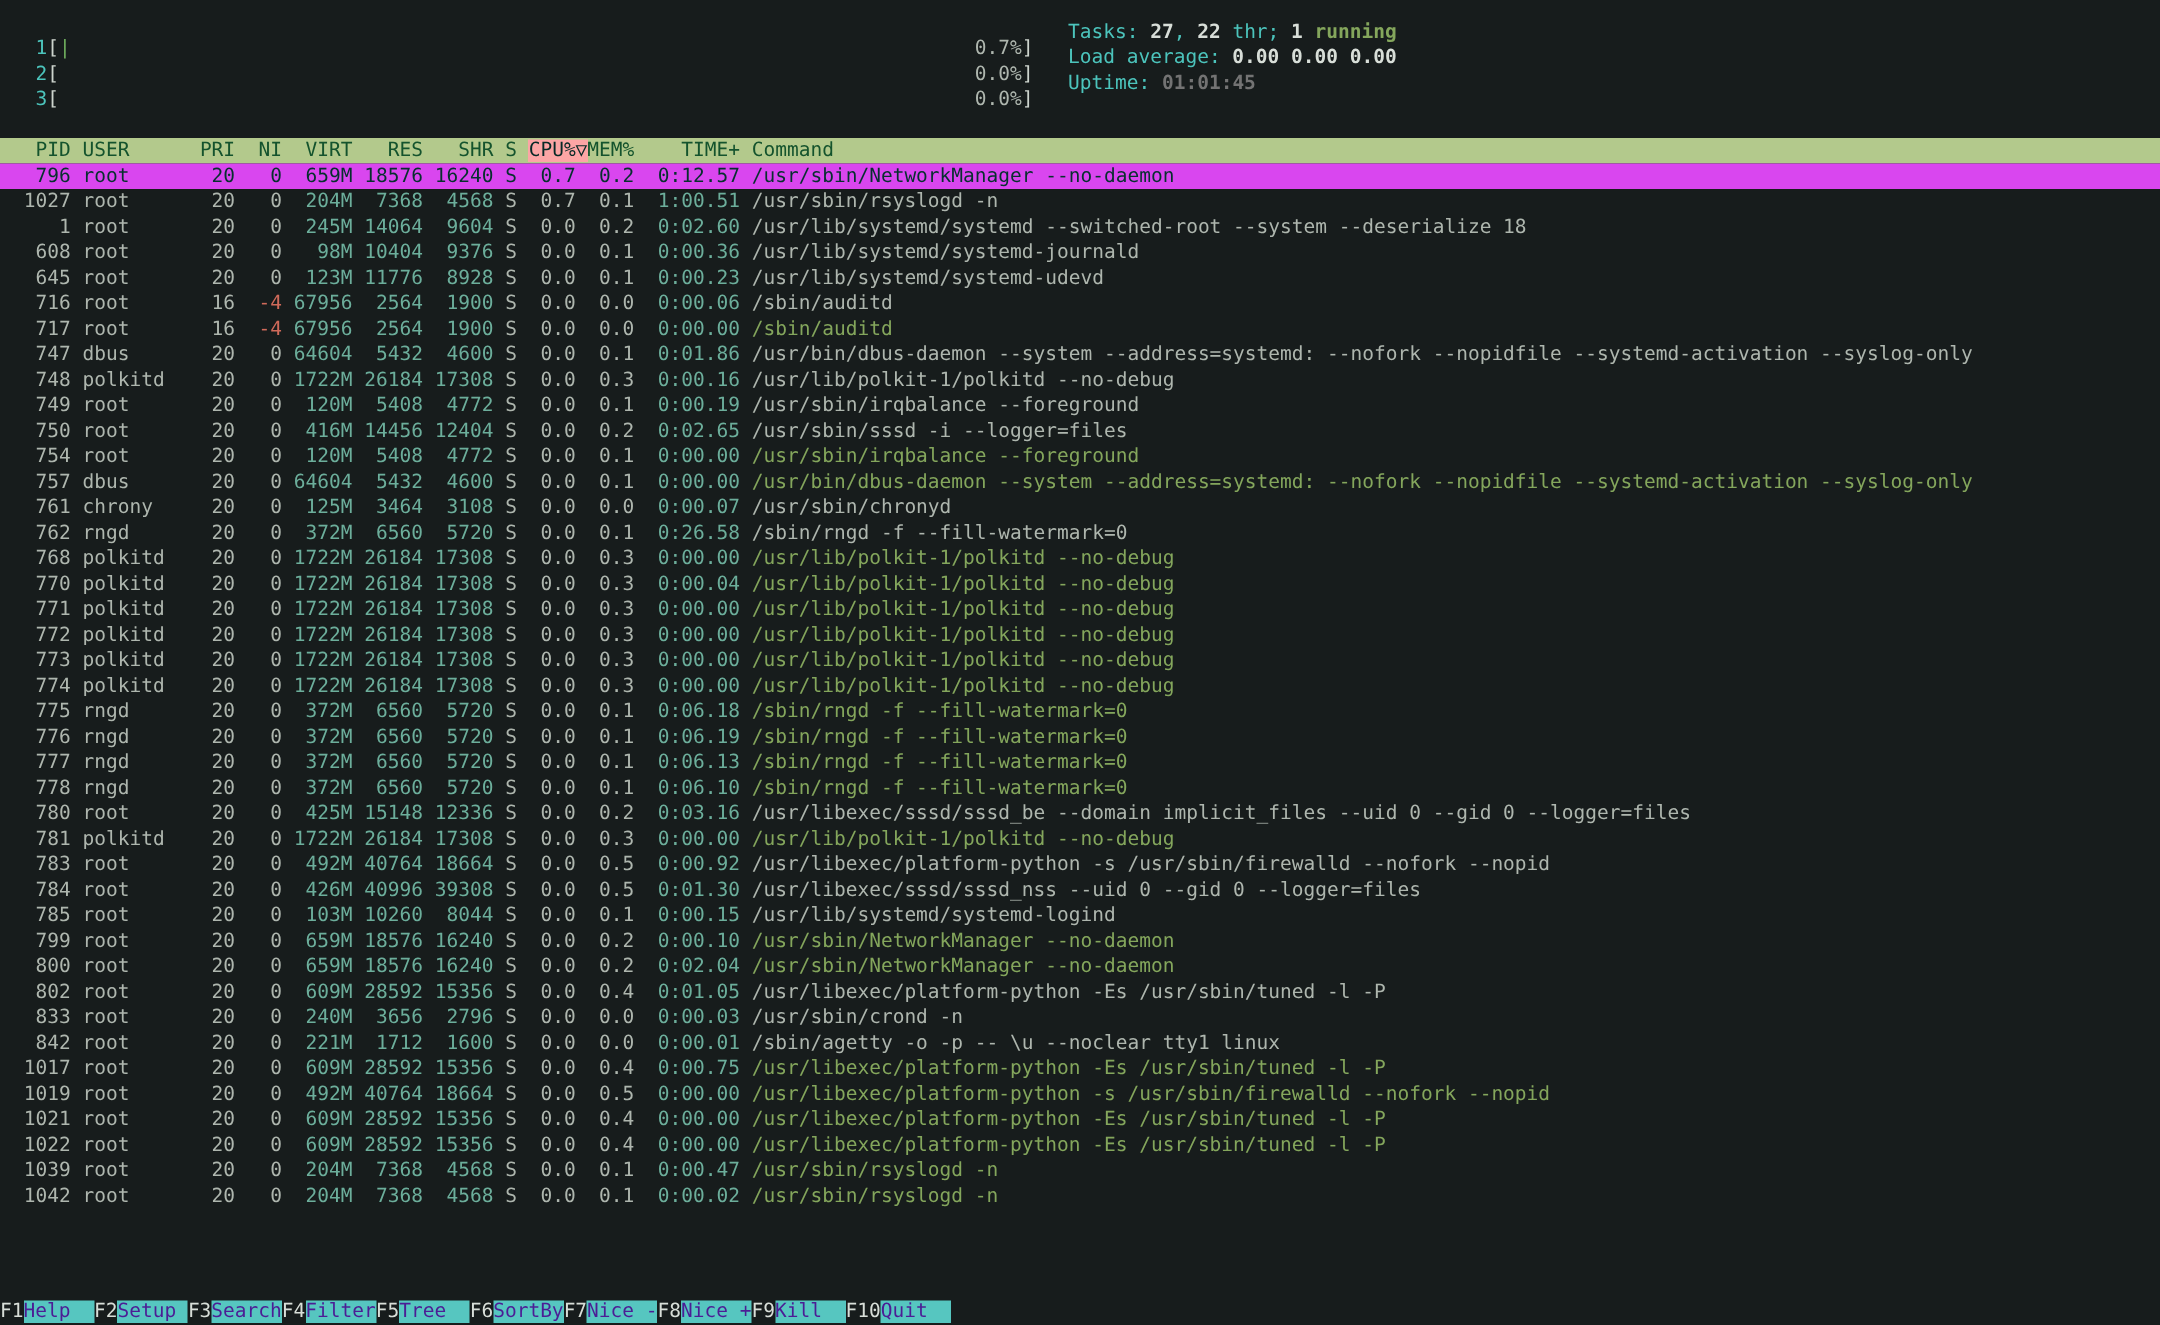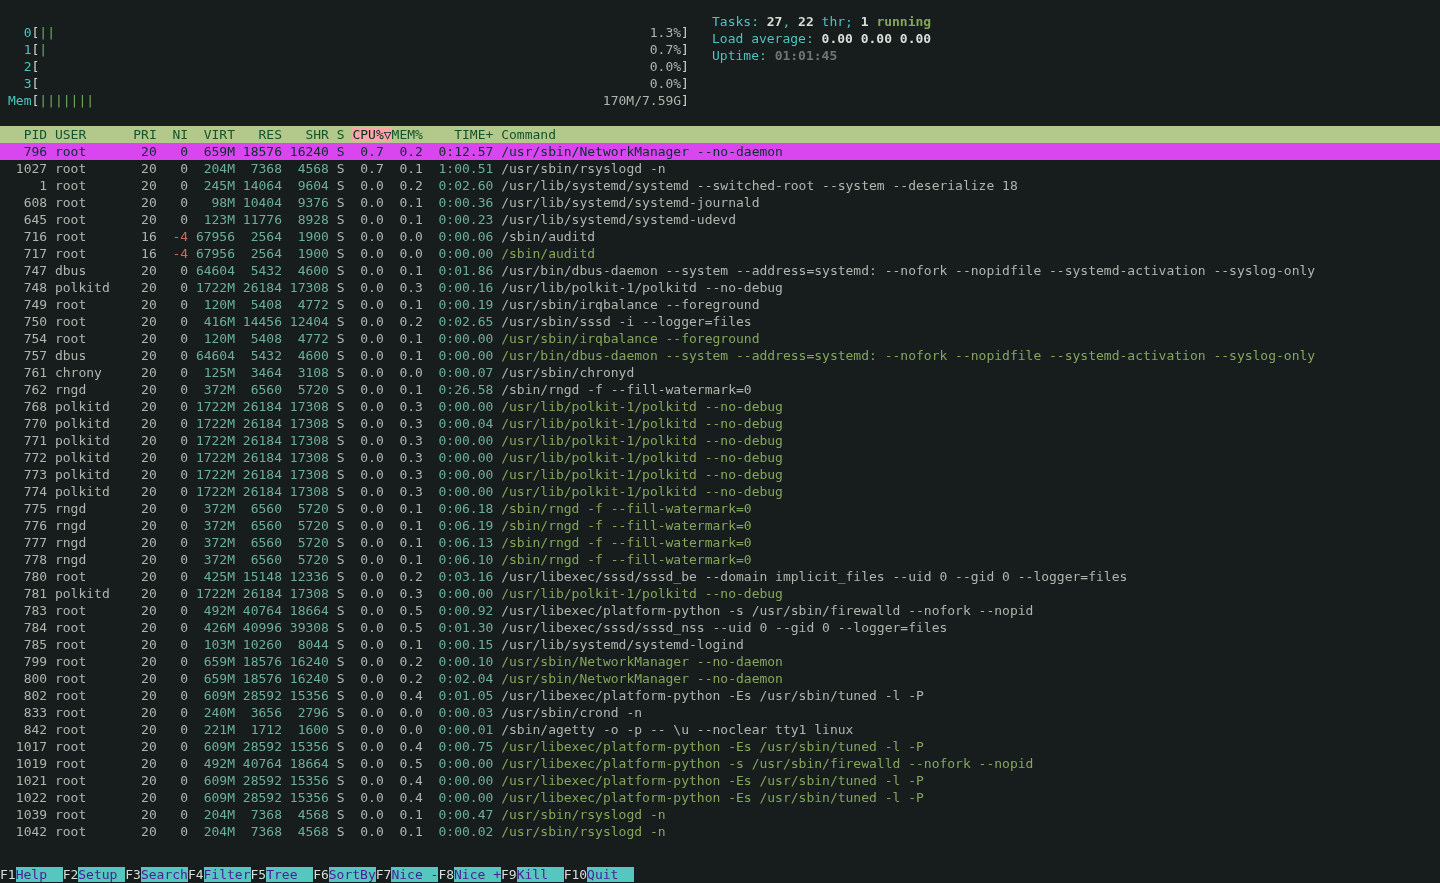--- a/index.html
+++ b/index.html
@@ -37,25 +37,23 @@
   .fnbar{position:absolute;left:0;bottom:0;width:1440px;height:17px;background:#171c1c;}
   .fkey{color:#d8ded8;}
   .flabel{background:#56c6c0;color:#4c1d95;}
 </style>
 </head>
 <body>
 
 <div class="screen">
   <div class="top">
     <div class="meters">
-        <div class="line"><span class="mlabel">  0</span><span class="mbracket">[</span><span class="mbar">||</span><span class="mvalue">                                                                            1.3%</span><span class="mbracket">]</span></div>
         <div class="line"><span class="mlabel">  1</span><span class="mbracket">[</span><span class="mbar">|</span><span class="mvalue">                                                                             0.7%</span><span class="mbracket">]</span></div>
         <div class="line"><span class="mlabel">  2</span><span class="mbracket">[</span><span class="mbar"></span><span class="mvalue">                                                                              0.0%</span><span class="mbracket">]</span></div>
         <div class="line"><span class="mlabel">  3</span><span class="mbracket">[</span><span class="mbar"></span><span class="mvalue">                                                                              0.0%</span><span class="mbracket">]</span></div>
-        <div class="line"><span class="mlabel">Mem</span><span class="mbracket">[</span><span class="mbar">|||||||</span><span class="mvalue">                                                                 170M/7.59G</span><span class="mbracket">]</span></div>
       </div>
     <div class="info">
         <div class="line"><span class="seg-cyan">Tasks: </span><span class="seg-bold">27</span><span class="seg-cyan">, </span><span class="seg-bold">22</span><span class="seg-cyan"> thr; </span><span class="seg-bold">1</span><span class="seg-green"> running</span></div>
         <div class="line"><span class="seg-cyan">Load average: </span><span class="seg-bold">0.00 0.00 0.00</span></div>
         <div class="line"><span class="seg-cyan">Uptime: </span><span class="seg-boldcyan">01:01:45</span></div>
       </div>
   </div>
   <div class="theader-wrap">
     <div class="theader"><span class="th">  PID</span><span class="th"> </span><span class="th">USER     </span><span class="th"> </span><span class="th">PRI</span><span class="th"> </span><span class="th"> NI</span><span class="th"> </span><span class="th"> VIRT</span><span class="th"> </span><span class="th">  RES</span><span class="th"> </span><span class="th">  SHR</span><span class="th"> </span><span class="th">S</span><span class="th"> </span><span class="th th-sort">CPU%▽</span><span class="th">MEM%</span><span class="th"> </span><span class="th">   TIME+</span><span class="th"> </span><span class="th">Command</span></div>
   </div>

